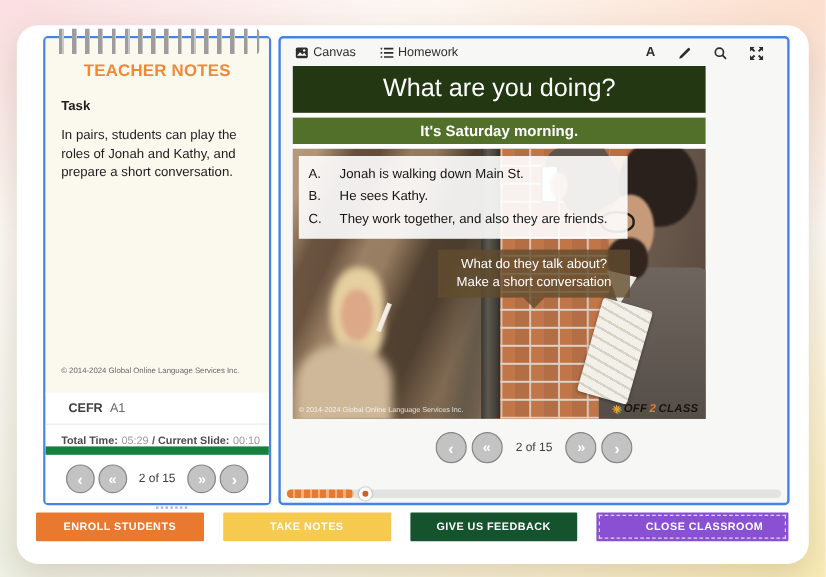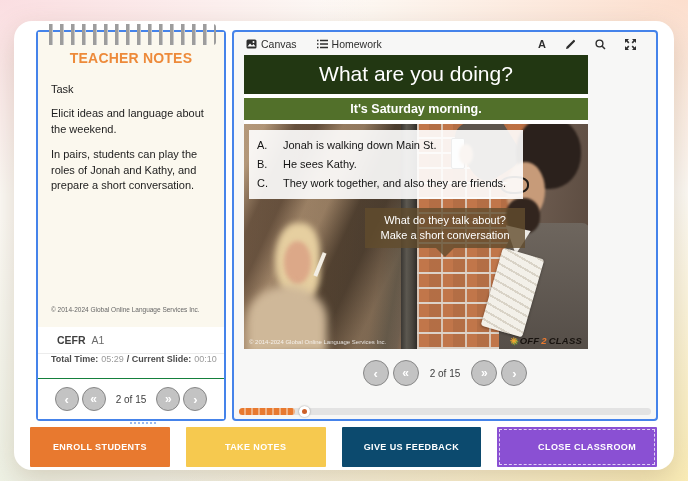--- a/index.html
+++ b/index.html
@@ -20,31 +20,31 @@
   
   .notes-panel { position:absolute; left:22px; top:9px; width:190px; height:391px;
     border:2px solid #4583ea; border-radius:4px; background:#fff; }
   .spiral { position:absolute; left:8px; right:8px; top:-8px; height:21px; z-index:6;
     background:repeating-linear-gradient(90deg, transparent 0 3px, #9d9d9d 3px 6px, #c8c8c8 6px 7px, transparent 7px 11px);
     border-radius:3px; }
   .notes-paper { position:absolute; left:0; top:0; width:100%; height:297px; background:#fbf8ee; }
   .notes-title { padding-top:18px; text-align:center; color:#ed8a3a; font-weight:bold;
     font-size:14px; letter-spacing:.2px; }
   .notes-body { padding:16px 13px 0 13px; font-size:11px; color:#1d1d1d; line-height:1.4; }
-  .notes-body .h { font-weight:normal; margin-bottom:9px; }
+  .notes-body .h { font-weight:bold; margin-bottom:9px; }
   .notes-body p { margin-bottom:10px; }
   .notes-body .nx b { font-weight:bold; }
   .notes-copy { position:absolute; left:13px; top:274px; font-size:6.5px; color:#666; }
   .notes-footer { position:absolute; left:0; bottom:0; width:100%; height:92px; background:#fff; }
   .cefr-row { height:27px; display:flex; align-items:center; padding-left:19px; gap:6px;
     font-size:10.5px; border-bottom:1px solid #ececec; }
   .cefr-row .lbl { font-weight:bold; color:#3f3f3f; }
   .cefr-row .val { color:#6a6a6a; }
-  .time-row { height:25px; display:flex; align-items:flex-start; padding-left:13px; gap:3px;
-    font-size:9px; border-bottom:1px solid #15803d; white-space:nowrap; }
+  .time-row { height:25px; display:flex; align-items:flex-end; padding-left:13px; gap:3px;
+    font-size:9px; border-bottom:7px solid #15803d; white-space:nowrap; }
   .time-row .lbl { font-weight:bold; color:#4c4c4c; }
   .time-row .val { color:#9a9a9a; }
   .nav-row { flex:1; display:flex; align-items:center; justify-content:center; gap:3px; height:40px; }
   .nav-btn { width:24px; height:24px; border-radius:50%; background:#c3c3c3;
     border:1.5px solid #878787; color:#fff; font-weight:bold; font-size:13px; line-height:1;
     display:flex; align-items:center; justify-content:center; cursor:pointer; padding:0; }
   .nav-btn.dbl { font-size:12px; }
   .nav-label { font-size:10px; color:#3e3e3e; margin:0 7px; }
   .resize-handle { position:absolute; left:116px; top:401px; width:26px; height:0;
     border-top:2px dotted #9bb9ee; }
@@ -134,39 +134,38 @@
   .progress { position:absolute; left:5px; right:5px; bottom:4px; height:7px;
     background:#e3e3e3; border-radius:4px; cursor:pointer; }
   .progress-fill { position:absolute; left:0; top:0; bottom:0; width:13.5%;
     border-radius:4px; background:repeating-linear-gradient(90deg,#e8792f 0 5px,#f0b183 5px 7px); }
   .progress-handle { position:absolute; left:14.5%; top:-2px; width:11px; height:11px;
     border-radius:50%; background:#fff; box-shadow:0 0 2px rgba(0,0,0,.4);
     display:flex; align-items:center; justify-content:center; }
   .progress-handle:after { content:""; width:5px; height:5px; border-radius:50%; background:#cc5f28; }
 
   
-  .footer { position:absolute; left:16px; right:17px; top:406px; height:40px;
+  .footer { position:absolute; left:16px; right:17px; top:406px; height:24px;
     display:flex; gap:16px; }
   .fbtn { flex:1; border:none; border-radius:1px; color:#fff; font-weight:bold;
     font-family:"Liberation Sans", sans-serif; font-size:9px; letter-spacing:.4px;
     display:flex; align-items:center; justify-content:center; cursor:pointer; }
   .fbtn.dashed { outline:1px dashed rgba(255,255,255,.75); outline-offset:-3px;padding-left:20px; }
 </style>
 </head>
 <body>
 
 <div class="card">
 
   <div class="notes-panel">
     <div class="spiral"></div>
     <div class="notes-paper">
       <div class="notes-title">TEACHER NOTES</div>
       <div class="notes-body">
         <div class="h">Task</div>
-        <p>Elicit ideas and language about the weekend.</p>
         <p>In pairs, students can play the roles of Jonah and Kathy, and prepare a short conversation.</p>
       </div>
       <div class="notes-copy">© 2014-2024 Global Online Language Services Inc.</div>
     </div>
     <div class="notes-footer" style="display:flex;flex-direction:column;">
       <div class="cefr-row">
         <span class="lbl">CEFR</span>
         <span class="val">A1</span>
       </div>
       <div class="time-row">
@@ -303,17 +302,17 @@
 
     <div class="progress">
       <div class="progress-fill"></div>
       <div class="progress-handle"></div>
     </div>
   </div>
 
   <div class="footer">
     <button class="fbtn" style="background: rgb(232, 121, 47);">ENROLL STUDENTS</button>
     <button class="fbtn" style="background: rgb(246, 201, 79);">TAKE NOTES</button>
-    <button class="fbtn" style="background: #0c4a6e;">GIVE US FEEDBACK</button>
+    <button class="fbtn" style="background: #14532d;">GIVE US FEEDBACK</button>
     <button class="fbtn dashed" style="background: rgb(138, 80, 211);">CLOSE CLASSROOM</button>
   </div>
 
 </div>
 
 </body></html>

